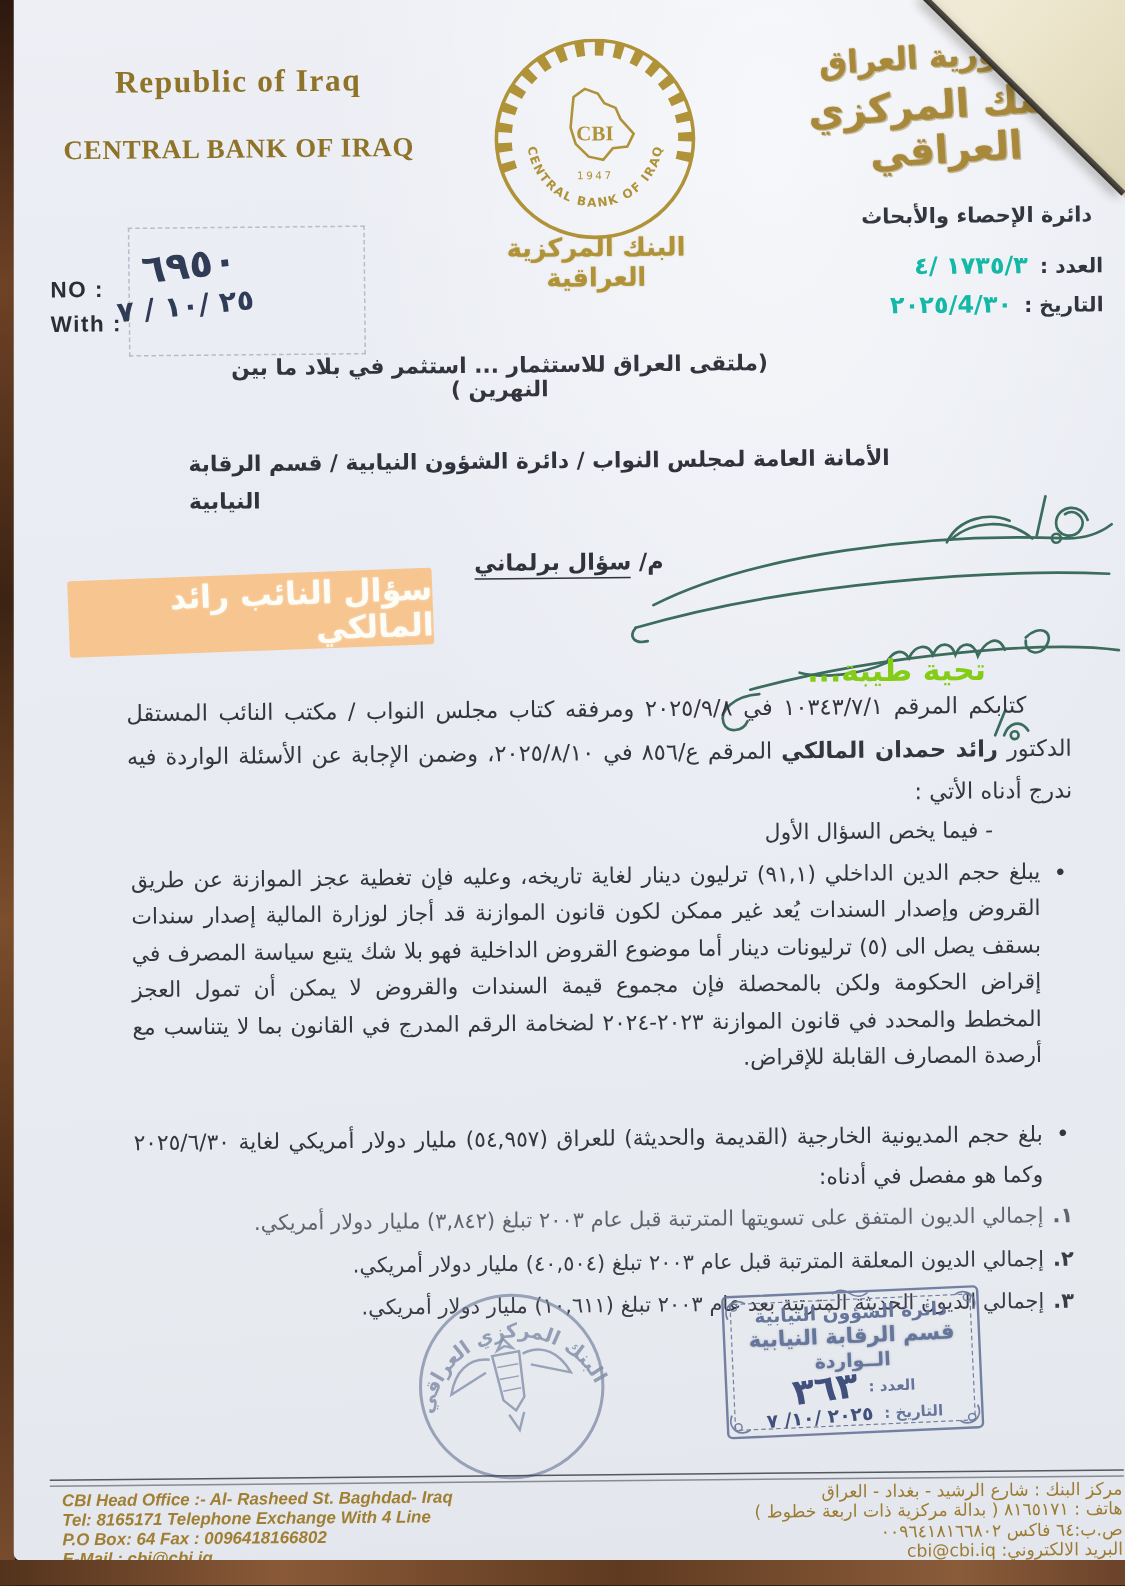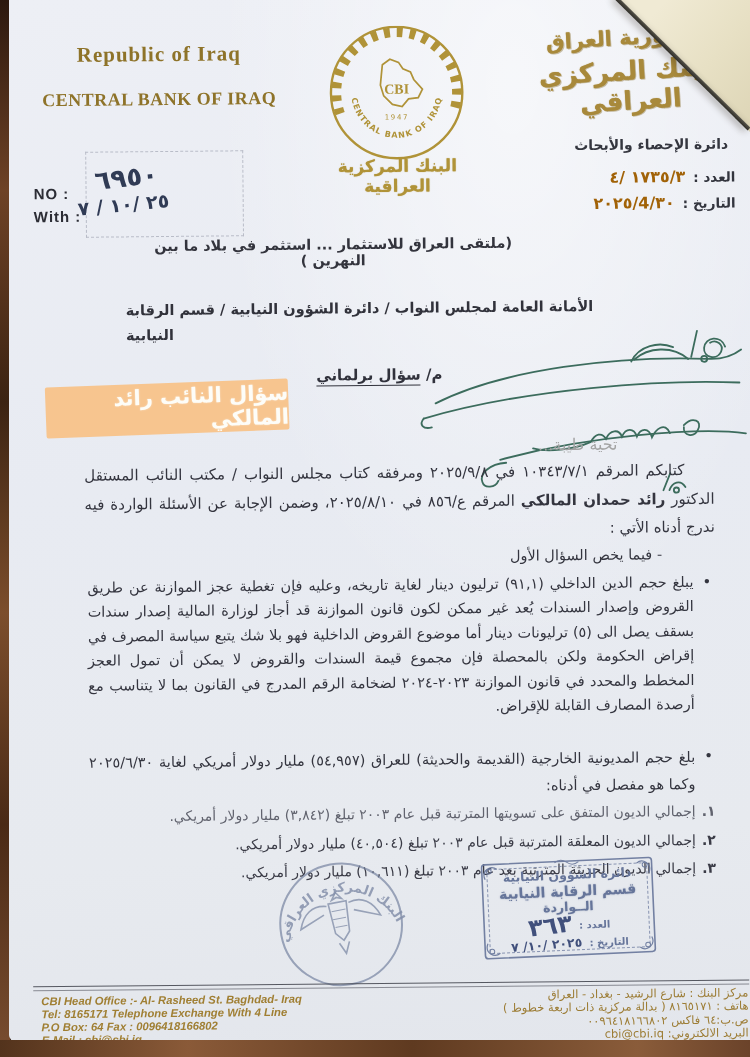--- a/index.html
+++ b/index.html
@@ -41,21 +41,21 @@
   .hdr-ar { position:absolute; left:520px; top:28px; width:225px; text-align:center;
     transform:rotate(-3deg); color:#a8893b; font-weight:bold; }
   .hdr-ar .c1 { font-size:21px; text-shadow:0 0 1px rgba(168,137,59,.9), 1px 1px 0 rgba(120,95,30,.35); }
   .hdr-ar .c2 { font-size:26px; margin-top:6px; text-shadow:0 0 1px rgba(168,137,59,.9), 1px 1px 0 rgba(120,95,30,.35); }
   .dept { position:absolute; left:565px; top:139px; width:178px; text-align:center;
     font-size:14px; font-weight:bold; color:#34363f; }
 
   
   .ref-row { position:absolute; display:flex; direction:rtl; align-items:baseline; gap:8px; }
   .ref-row .lbl { font-size:13.5px; font-weight:bold; color:#33353e; }
-  .ref-row .val { font-size:16px; font-weight:bold; color:#a16207; }
+  .ref-row .val { font-size:16px; font-weight:bold; color:#14b8a6; }
   .row-no { right:12px; top:170px; }
   .row-dt { right:12px; top:196px; }
 
   .no-date-en { position:absolute; left:36px; top:179px; color:#2c2d35; font-weight:bold;
     font-size:15px; letter-spacing:1px; line-height:23px; font-family:"Liberation Sans",sans-serif; }
   .recv-box { position:absolute; left:88px; top:149px; width:158px; height:86px;
     border:1px dashed rgba(105,110,130,.38); }
   .hand { color:#303b55; font-weight:bold; }
   .hand-no { position:absolute; left:97px; top:160px; font-size:26px; transform:rotate(-6deg); letter-spacing:3px; }
   .hand-date { position:absolute; left:80px; top:191px; font-size:19px; transform:rotate(-5deg); letter-spacing:1px; }
@@ -73,22 +73,22 @@
   .subject .und { border-bottom:1.5px solid #31323c; padding-bottom:1px; }
 
   .watermark { position:absolute; left:46px; top:381px; width:243px; height:51px;
     background:#f7c58f; border-radius:2px; transform:rotate(-1.6deg);
     display:flex; align-items:center; justify-content:center;
     font-size:21px; font-weight:bold; color:#fdfdf8; direction:rtl;
     text-shadow:0 0 2px rgba(255,255,255,.55); }
 
   .sig-svg { position:absolute; left:408px; top:320px; width:342px; height:188px; }
 
-  .greeting { position:absolute; left:538px; top:437px; font-size:16px; font-weight:normal;
-    color:#a3a3a3; direction:rtl; }
+  .greeting { position:absolute; left:538px; top:437px; font-size:20px; font-weight:bold;
+    color:#84cc16; direction:rtl; }
 
   .intro { position:absolute; left:84px; top:459px; width:630px; direction:rtl;
     text-align:justify; font-size:15px; line-height:28.5px; color:#34353f; text-indent:30px; }
   .intro b { font-weight:bold; }
 
   .q1 { position:absolute; left:465px; top:549px; width:196px; direction:rtl; text-align:right;
     font-size:14.5px; color:#34353f; }
 
   .bullet { position:absolute; direction:rtl; display:flex; gap:9px; color:#34353f; }
   .bullet .bm { font-size:15px; line-height:24px; }

